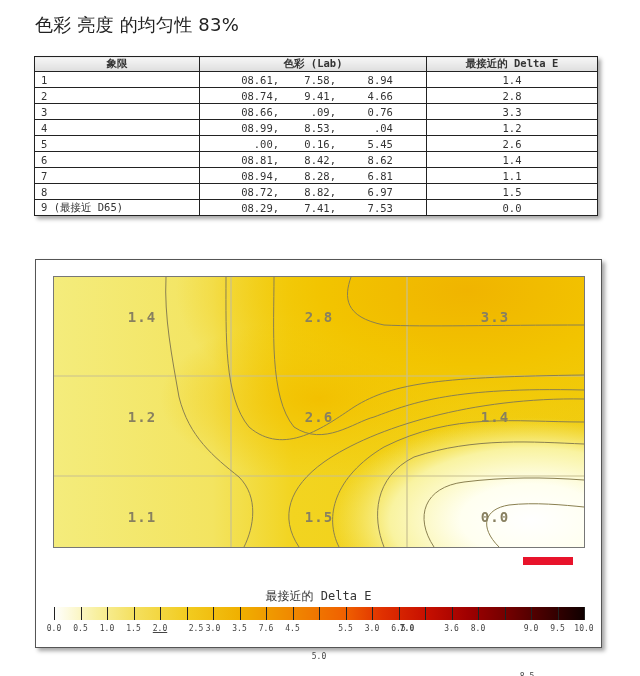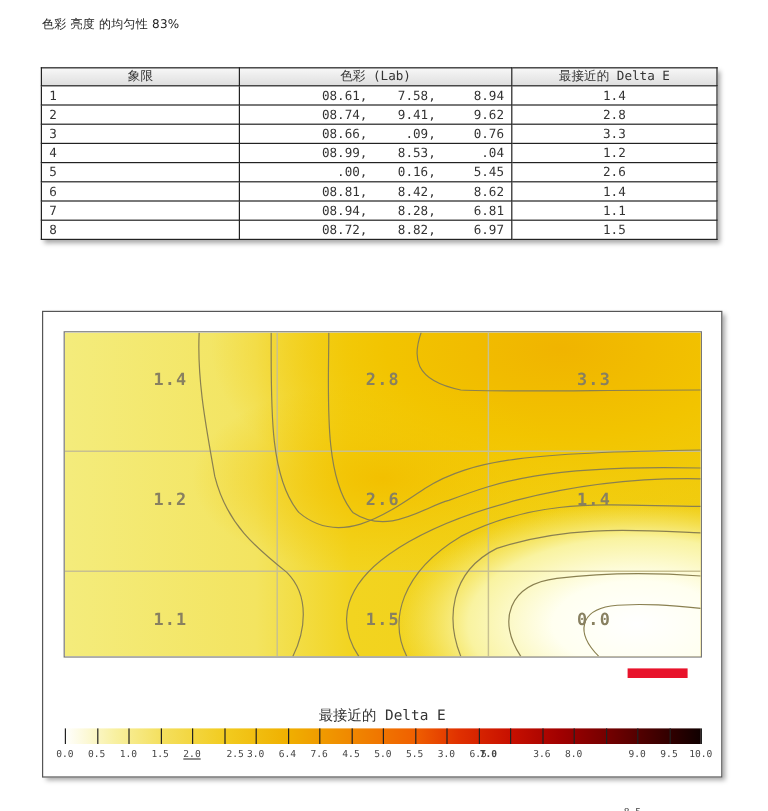--- a/index.html
+++ b/index.html
@@ -1,23 +1,23 @@
 <!DOCTYPE html>
 <html><head>
   <meta charset="utf-8">
   <style>
     html, body { margin: 0; padding: 0; background: #ffffff; }
     body { width: 640px; height: 676px; position: relative; overflow: hidden; font-family: "DejaVu Sans", sans-serif; }
-    .title { position: absolute; left: 35px; top: 13px; font-size: 10px; color: #222; letter-spacing: 0.2px; }
+    .title { position: absolute; left: 35px; top: 13px; font-size: 18px; color: #222; letter-spacing: 0.2px; }
     .tbl-wrap { position: absolute; left: 34px; top: 56px; width: 564px; box-shadow: 3px 3px 4px rgba(0,0,0,0.35); }
     table.data { border-collapse: collapse; width: 564px; font-family: "DejaVu Sans Mono", "Liberation Mono", monospace; font-size: 10.5px; color: #333; }
-    table.data th { background: linear-gradient(#f6f6f6, #dedede); font-weight: normal; height: 14px; padding: 0; border: 1px solid #222; text-align: center; }
+    table.data th { background: linear-gradient(#f6f6f6, #dedede); font-weight: bold; height: 14px; padding: 0; border: 1px solid #222; text-align: center; }
     table.data td { height: 15px; padding: 0 6px; border-top: 1px solid #222; border-bottom: 1px solid #222; border-left: 1px solid #222; border-right: 1px solid #222; }
     table.data td.q { width: 152px; text-align: left; }
-    table.data td.lab { width: 206px; text-align: right; padding-left: 14px; white-space: pre; }
+    table.data td.lab { width: 206px; text-align: center; padding-left: 14px; white-space: pre; }
     table.data td.de { text-align: center; }
     .col1 { width: 164px; } .col2 { width: 220px; }
 
     .chart-box { position: absolute; left: 35px; top: 259px; width: 565px; height: 387px; border: 1px solid #555; background: #fff; box-shadow: 3px 3px 4px rgba(0,0,0,0.35); }
     .heat { position: absolute; left: 17px; top: 16px; width: 530px; height: 270px; border: 1px solid #777; overflow: hidden; }
     .heat svg { display: block; }
     .cell-label { position: absolute; font-family: "DejaVu Sans Mono", monospace; font-weight: bold; font-size: 14px; color: #888060; transform: translate(-50%, -50%); letter-spacing: 1px; }
     .red-mark { position: absolute; width: 50px; height: 8px; background: #e8132b; }
     .legend-title { position: absolute; left: 0; width: 565px; top: 328px; text-align: center; font-size: 12px; font-family: "DejaVu Sans Mono", monospace; color: #333; }
     .scale { position: absolute; left: 18px; top: 347px; width: 530px; height: 13px; }
@@ -39,21 +39,21 @@
       </tr>
     </thead>
     <tbody>
       <tr>
           <td class="q">1</td>
           <td class="lab">08.61,    7.58,     8.94</td>
           <td class="de">1.4</td>
         </tr>
       <tr>
           <td class="q">2</td>
-          <td class="lab">08.74,    9.41,     9.62</td>
+          <td class="lab">08.74,    9.41,     4.66</td>
           <td class="de">2.8</td>
         </tr>
       <tr>
           <td class="q">3</td>
           <td class="lab">08.66,     .09,     0.76</td>
           <td class="de">3.3</td>
         </tr>
       <tr>
           <td class="q">4</td>
           <td class="lab">08.99,    8.53,      .04</td>
@@ -71,20 +71,25 @@
         </tr>
       <tr>
           <td class="q">7</td>
           <td class="lab">08.94,    8.28,     6.81</td>
           <td class="de">1.1</td>
         </tr>
       <tr>
           <td class="q">8</td>
           <td class="lab">08.72,    8.82,     6.97</td>
           <td class="de">1.5</td>
+        </tr>
+      <tr>
+          <td class="q">9 (最接近 D65)</td>
+          <td class="lab">08.29,    7.41,     7.53</td>
+          <td class="de">0.0</td>
         </tr>
     </tbody>
   </table>
 </div>
 
 <div class="chart-box">
   <div class="heat">
     <svg width="530" height="270" viewBox="0 0 530 270">
       <defs>
         <radialGradient id="gTop" cx="0.78" cy="0.05" r="0.55">
@@ -155,27 +160,27 @@
       <div class="tick-label" style="left: 71px;">1.0</div>
       <div class="tick" style="left: 97.5px;"></div>
       <div class="tick-label" style="left: 97.5px;">1.5</div>
       <div class="tick" style="left: 124px;"></div>
       <div class="tick-label" style="left: 124px; text-decoration: underline;">2.0</div>
       <div class="tick" style="left: 150.5px;"></div>
       <div class="tick-label" style="left: 160px;">2.5</div>
       <div class="tick" style="left: 177px;"></div>
       <div class="tick-label" style="left: 177px;">3.0</div>
       <div class="tick" style="left: 203.5px;"></div>
-      <div class="tick-label" style="left: 203.5px;">6.4</div>
+      <div class="tick-label" style="left: 203.5px;">3.5</div>
       <div class="tick" style="left: 230px;"></div>
       <div class="tick-label" style="left: 230px;">7.6</div>
       <div class="tick" style="left: 256.5px;"></div>
       <div class="tick-label" style="left: 256.5px;">4.5</div>
       <div class="tick" style="left: 283px;"></div>
-      <div class="tick-label" style="left: 283px;">5.0</div>
+      <div class="tick-label" style="left: 283px; margin-top: 28px;">5.0</div>
       <div class="tick" style="left: 309.5px;"></div>
       <div class="tick-label" style="left: 309.5px;">5.5</div>
       <div class="tick" style="left: 336px;"></div>
       <div class="tick-label" style="left: 336px;">3.0</div>
       <div class="tick" style="left: 362.5px;"></div>
       <div class="tick-label" style="left: 362.5px;">6.5</div>
       <div class="tick" style="left: 389px;"></div>
       <div class="tick-label" style="left: 371px; font-weight: bold;">7.0</div>
       <div class="tick" style="left: 415.5px;"></div>
       <div class="tick-label" style="left: 415.5px;">3.6</div>

